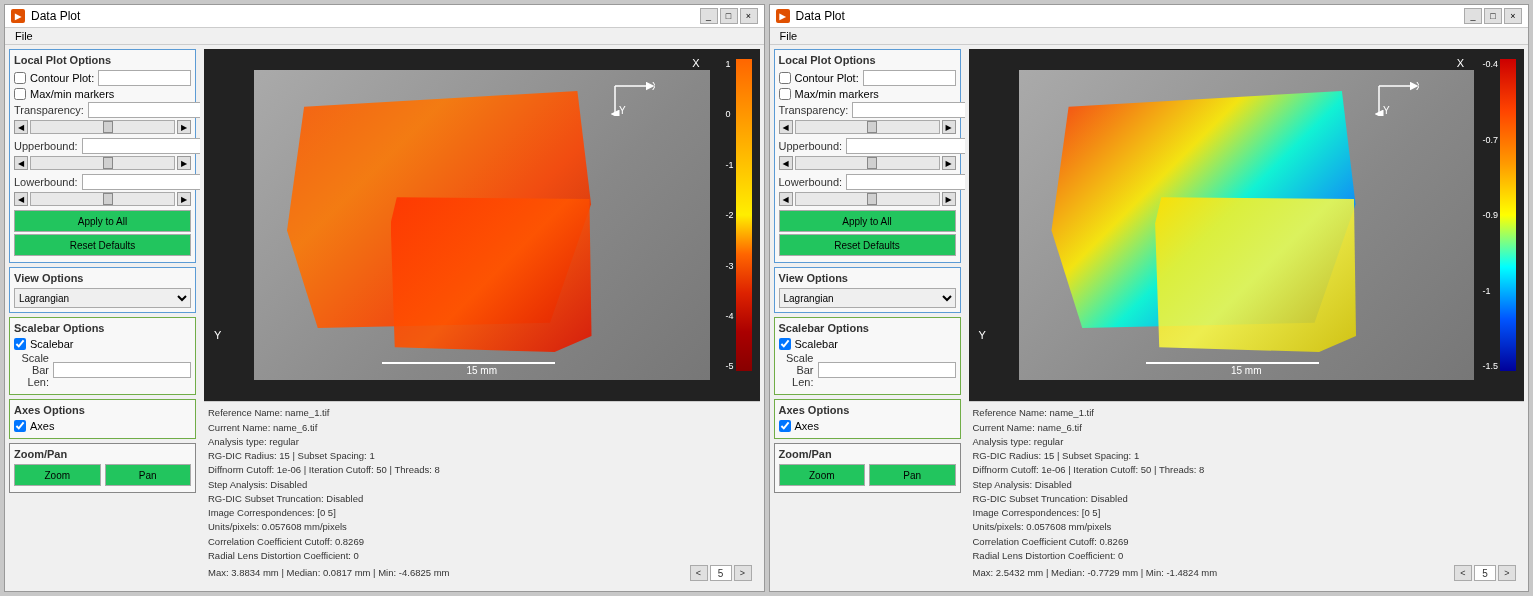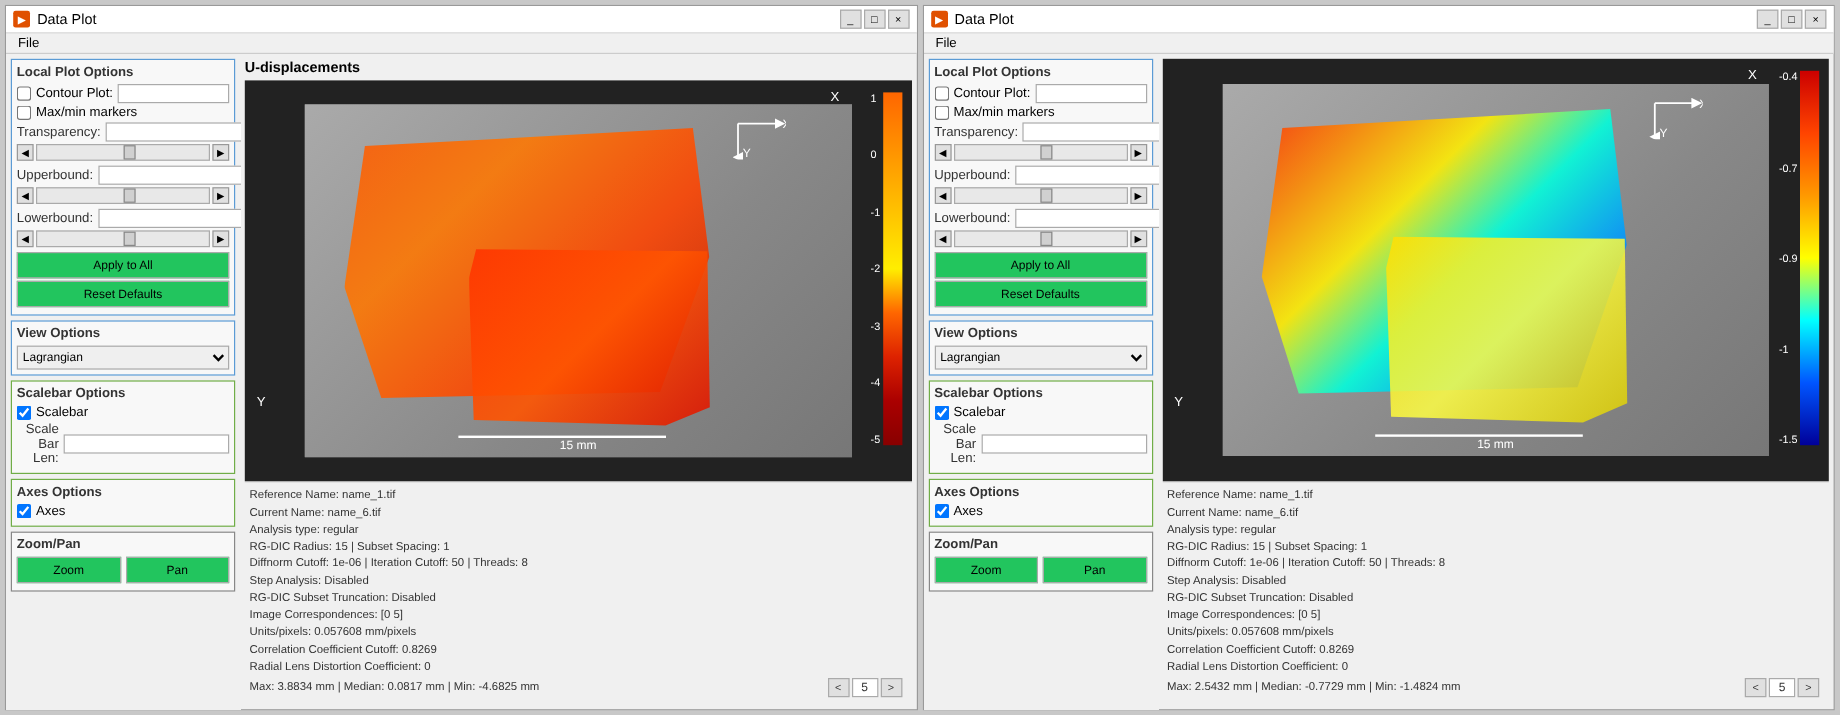--- a/index.html
+++ b/index.html
@@ -378,21 +378,20 @@
       <div class="panel-section" style="border-color:#888">
         <div class="section-title">Zoom/Pan</div>
         <div style="display:flex;gap:4px">
           <div class="btn" style="flex:1">Zoom</div>
           <div class="btn" style="flex:1">Pan</div>
         </div>
       </div>
     </div>
 
     <div class="right-panel">
-      <div class="plot-title">U-displacements</div>
       <div class="plot-area">
         <span class="plot-axes-label-x">X</span>
         <span class="plot-axes-label-y">Y</span>
 
         <div class="colorbar" style="background: linear-gradient(to bottom, #ff6600, #ff8800, #ffaa00, #ffcc00, #ffee00, #ff6600, #dd2200, #aa0000, #880000)"></div>
         <div class="colorbar-labels">
           <span>1</span>
           <span>0</span>
           <span>-1</span>
           <span>-2</span>

